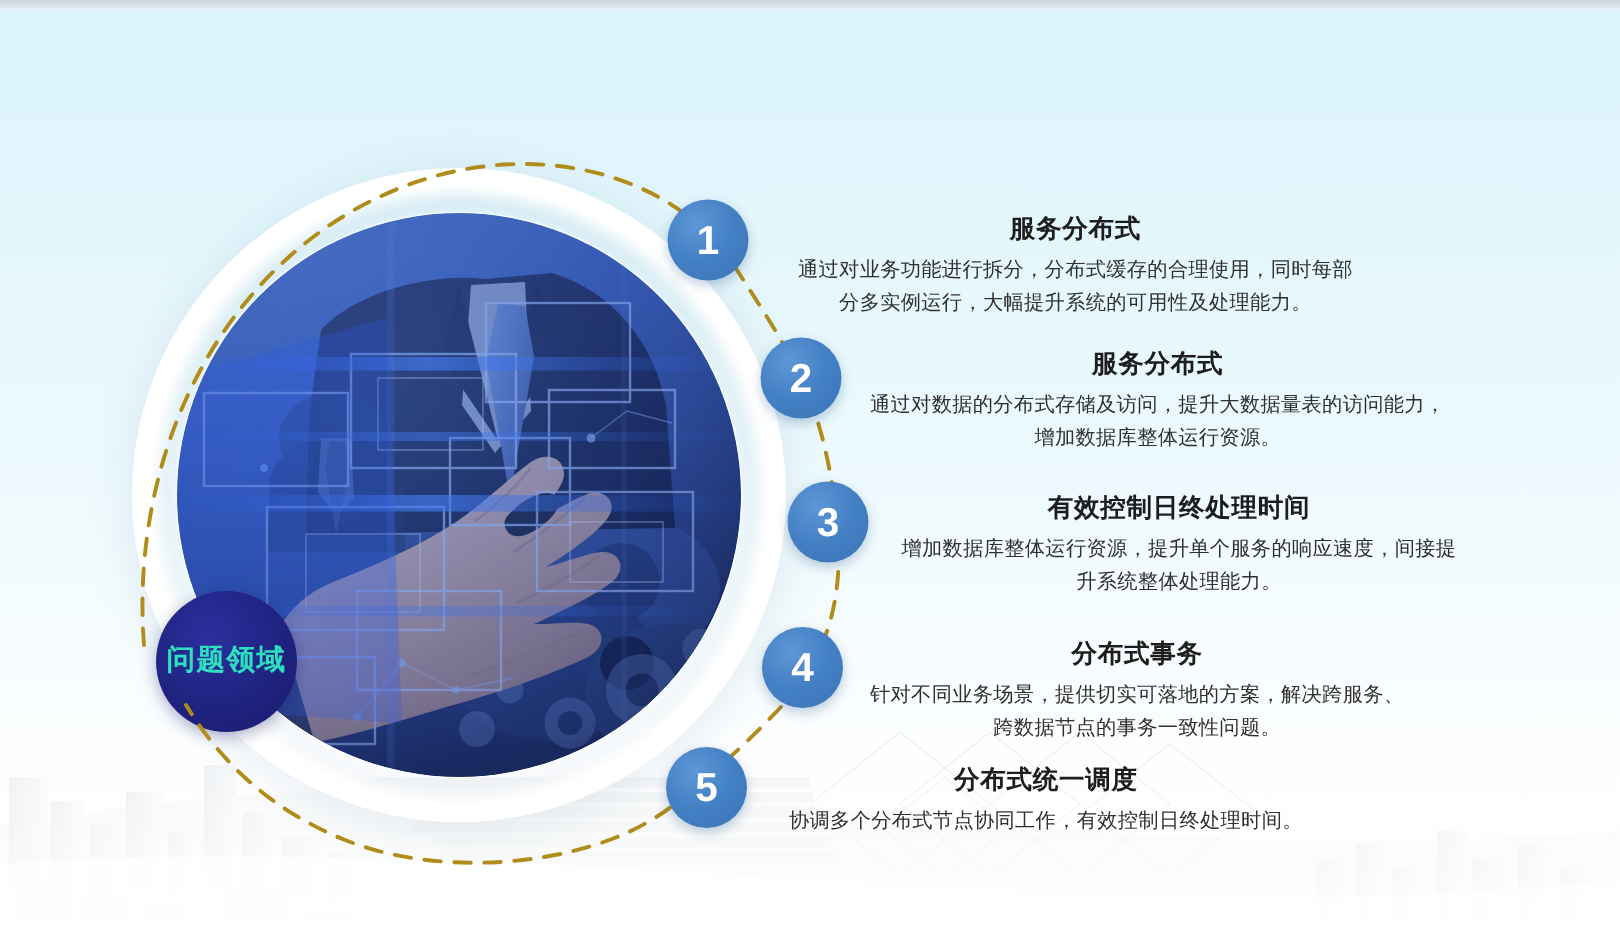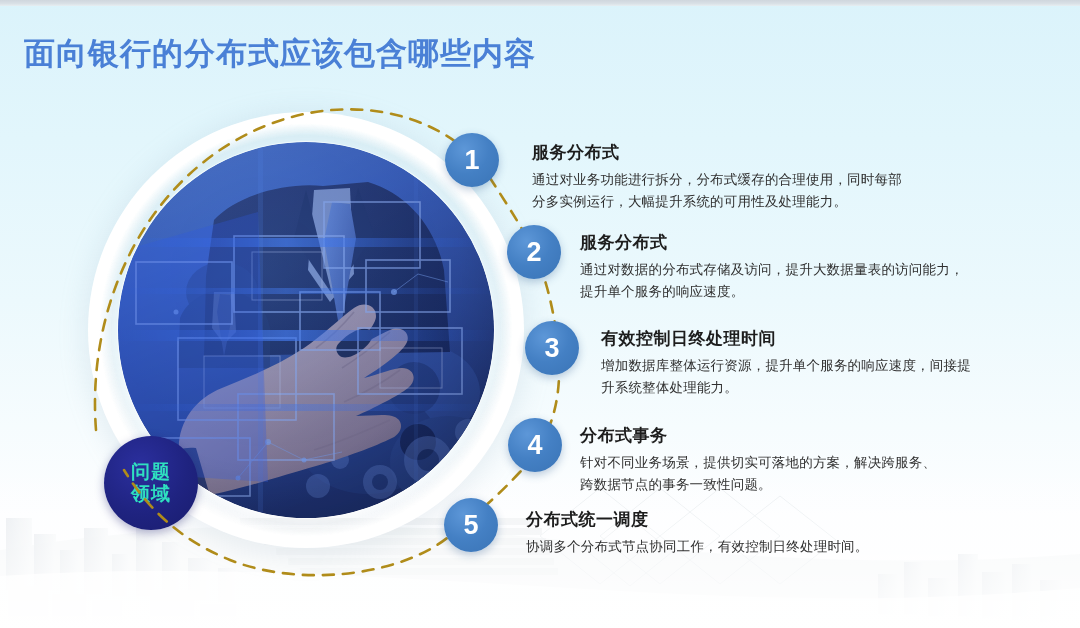--- a/index.html
+++ b/index.html
@@ -54,25 +54,25 @@
     width:376px; height:376px;
     border-radius:50%;
     overflow:hidden;
     box-shadow:0 0 0 1px rgba(255,255,255,.6);
   }
   #photo-circle svg { display:block; }
 
   
   #problem-badge {
     position:absolute;
-    left:104px; top:436px;
+    left:104px; top:394px;
     width:94px; height:94px;
     border-radius:50%;
     background:radial-gradient(circle at 38% 32%, #2b2f9e 0%, #1f2380 55%, #191c6e 100%);
-    display:flex; flex-direction:column;
+    display:flex; flex-direction:row;
     align-items:center; justify-content:center;
     color:#2fe0c0;
     font-size:19px; font-weight:bold;
     line-height:1.18;
     letter-spacing:1px;
     box-shadow:0 3px 10px rgba(25,28,110,.35);
   }
 
   
   #arc-svg {
@@ -88,21 +88,21 @@
     border-radius:50%;
     background:radial-gradient(circle at 36% 30%, #5d97d8 0%, #4480c4 48%, #3a74b6 100%);
     color:#ffffff;
     font-size:27px; font-weight:bold;
     display:flex; align-items:center; justify-content:center;
     box-shadow:0 3px 8px rgba(40,85,140,.30);
     font-family:"Liberation Sans",sans-serif;
   }
 
   
-  .item-text { position:absolute; }
+  .item-text { position:absolute;text-align:center; }
   .item-title {
     font-size:17px; font-weight:bold;
     color:#1d1d1d;
     margin-bottom:5px;
     letter-spacing:.5px;
     white-space:nowrap;
   }
   .item-desc {
     font-size:13.5px;
     color:#303030;
@@ -176,21 +176,20 @@
       <rect x="958" y="96" width="20" height="62"></rect>
       <rect x="982" y="114" width="26" height="46"></rect>
       <rect x="1012" y="106" width="22" height="56"></rect>
       <rect x="1040" y="122" width="24" height="42"></rect>
     </g>
 
     <path d="M0,118 C200,104 420,122 640,134 C840,145 960,140 1080,130 L1080,170 L0,170 Z" fill="#ffffff" opacity="0.8"></path>
     <rect x="0" y="0" width="1080" height="170" fill="url(#cityFade)"></rect>
   </svg>
 
-  <div id="title">面向银行的分布式应该包含哪些内容</div>
 
   <div id="photo-ring"></div>
 
   <div id="photo-circle">
     <svg width="376" height="376" viewBox="0 0 376 376">
       <defs>
         <clipPath id="circClip">
             <circle cx="188" cy="188" r="188"></circle>
           </clipPath>
         <linearGradient id="bgWall" x1="0" y1="0" x2="0.4" y2="1">
@@ -360,21 +359,21 @@
 
   <div class="item-text" style="left:532px; top:141px;">
     <div class="item-title">服务分布式</div>
     <div class="item-desc">通过对业务功能进行拆分，分布式缓存的合理使用，同时每部
 分多实例运行，大幅提升系统的可用性及处理能力。</div>
   </div>
 
   <div class="item-text" style="left:580px; top:231px;">
     <div class="item-title">服务分布式</div>
     <div class="item-desc">通过对数据的分布式存储及访问，提升大数据量表的访问能力，
-提升单个服务的响应速度。</div>
+增加数据库整体运行资源。</div>
   </div>
 
   <div class="item-text" style="left:601px; top:327px;">
     <div class="item-title">有效控制日终处理时间</div>
     <div class="item-desc">增加数据库整体运行资源，提升单个服务的响应速度，间接提
 升系统整体处理能力。</div>
   </div>
 
   <div class="item-text" style="left:580px; top:424px;">
     <div class="item-title">分布式事务</div>

